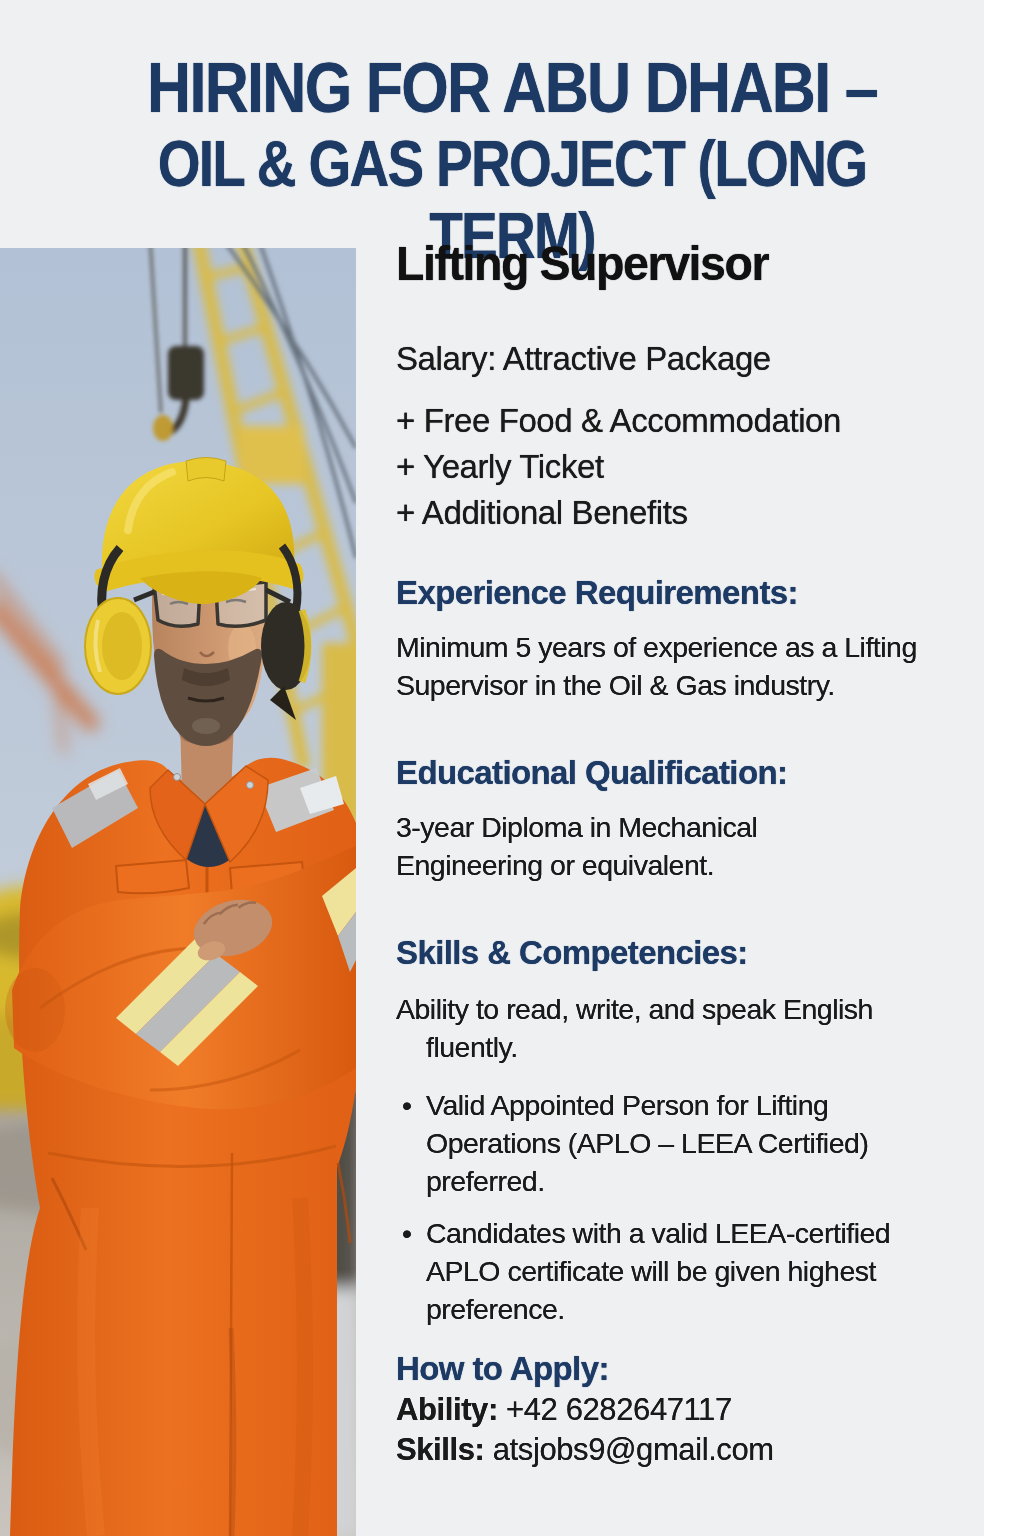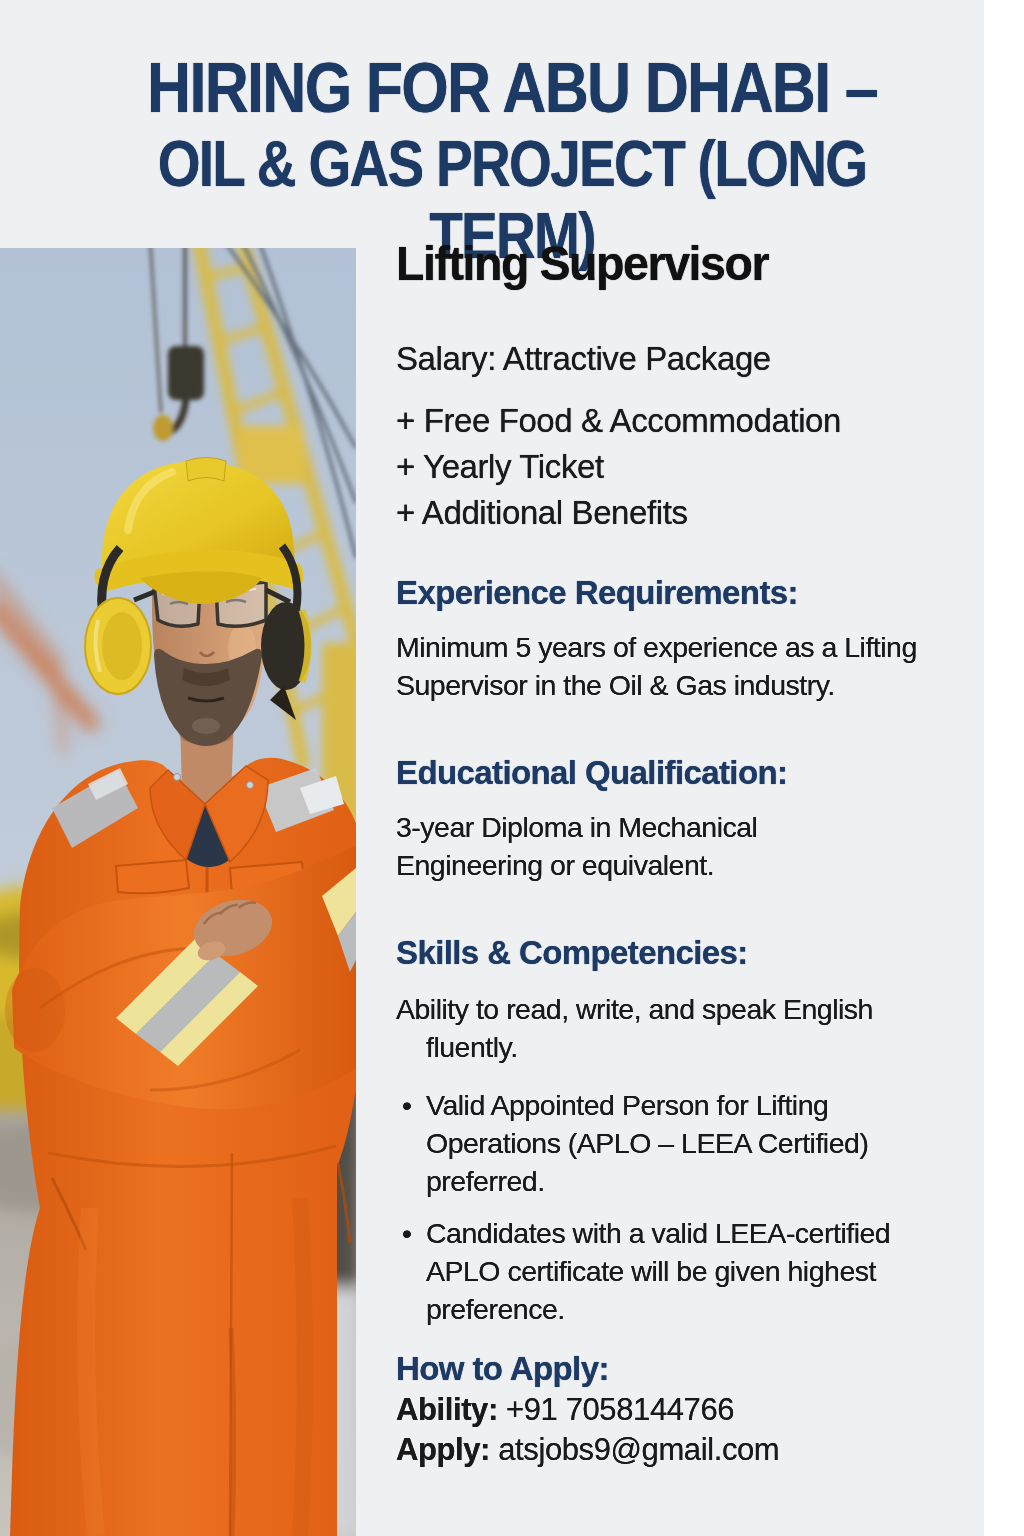--- a/index.html
+++ b/index.html
@@ -303,21 +303,21 @@
 APLO certificate will be given highest
 preference.</span>
       </li>
     </ul>
   </div>
 
   <div class="col sec-apply">
     <div class="sec-heading">How to Apply:</div>
     <div class="apply-line">
       <span class="lbl">Ability:</span>
-      <span>+91 7058144766</span>
+      <span>+42 6282647117</span>
     </div>
     <div class="apply-line">
-      <span class="lbl">Apply:</span>
+      <span class="lbl">Skills:</span>
       <span>atsjobs9@gmail.com</span>
     </div>
   </div>
 
 </div>
 
 </body></html>

